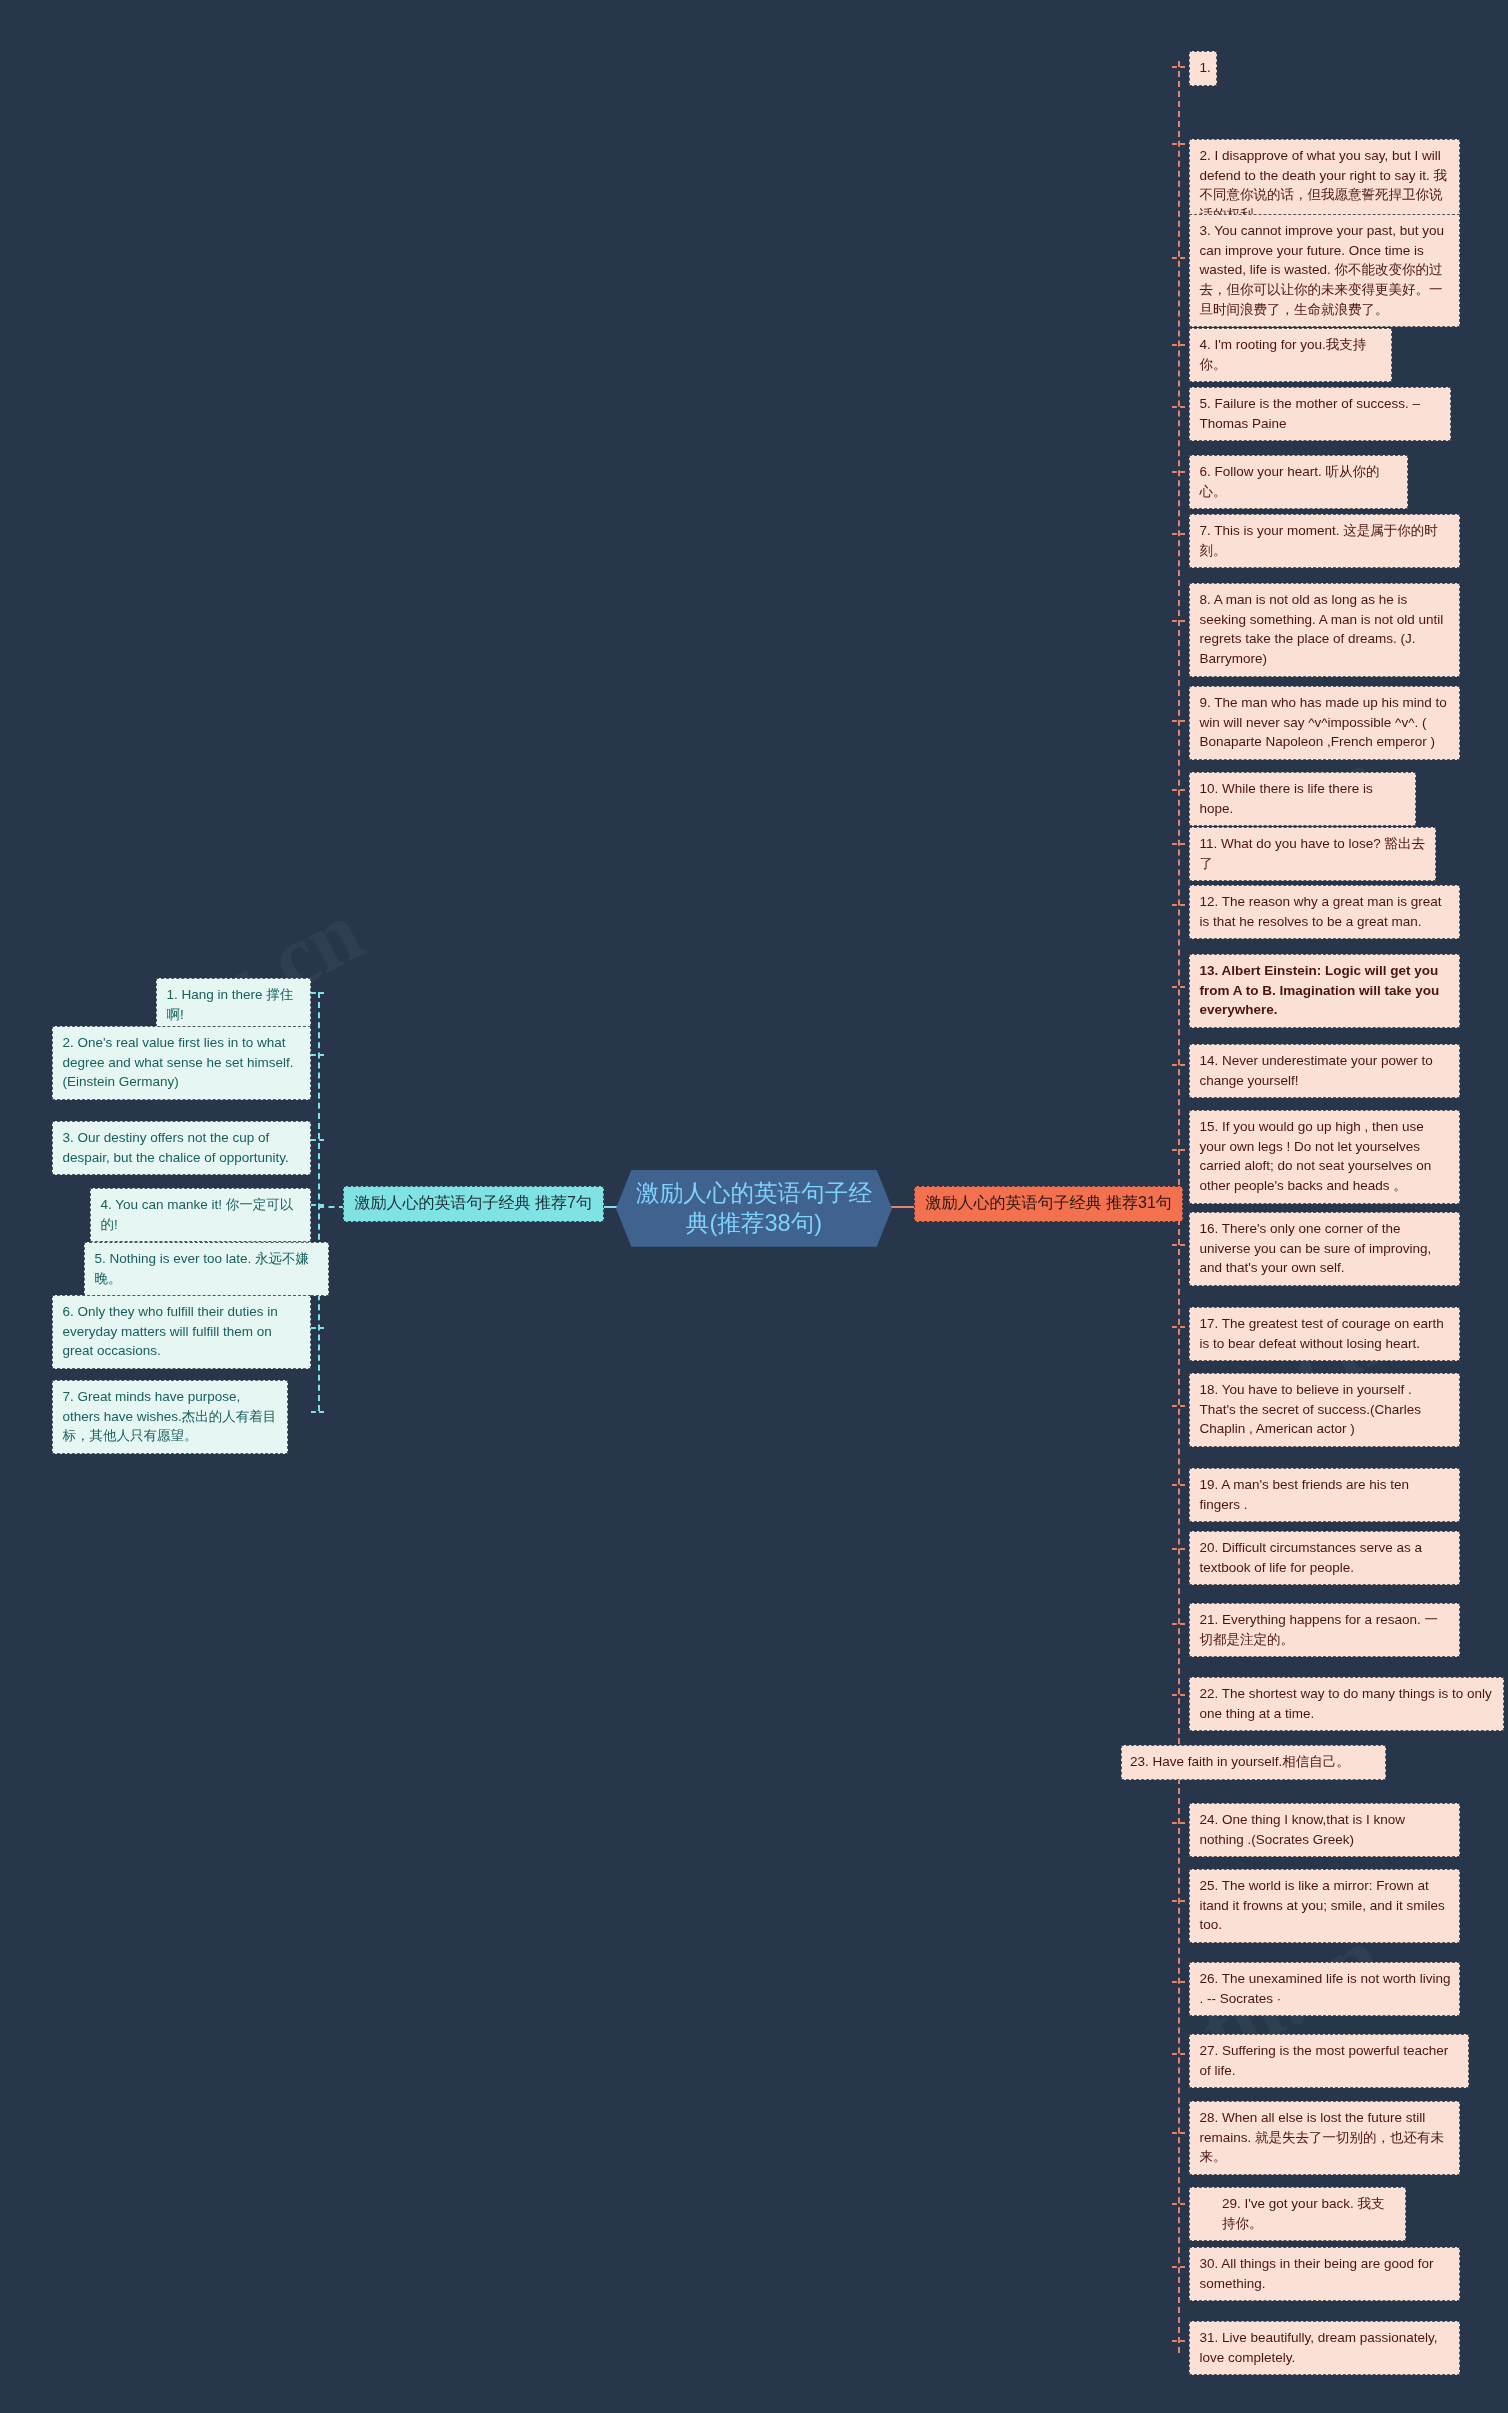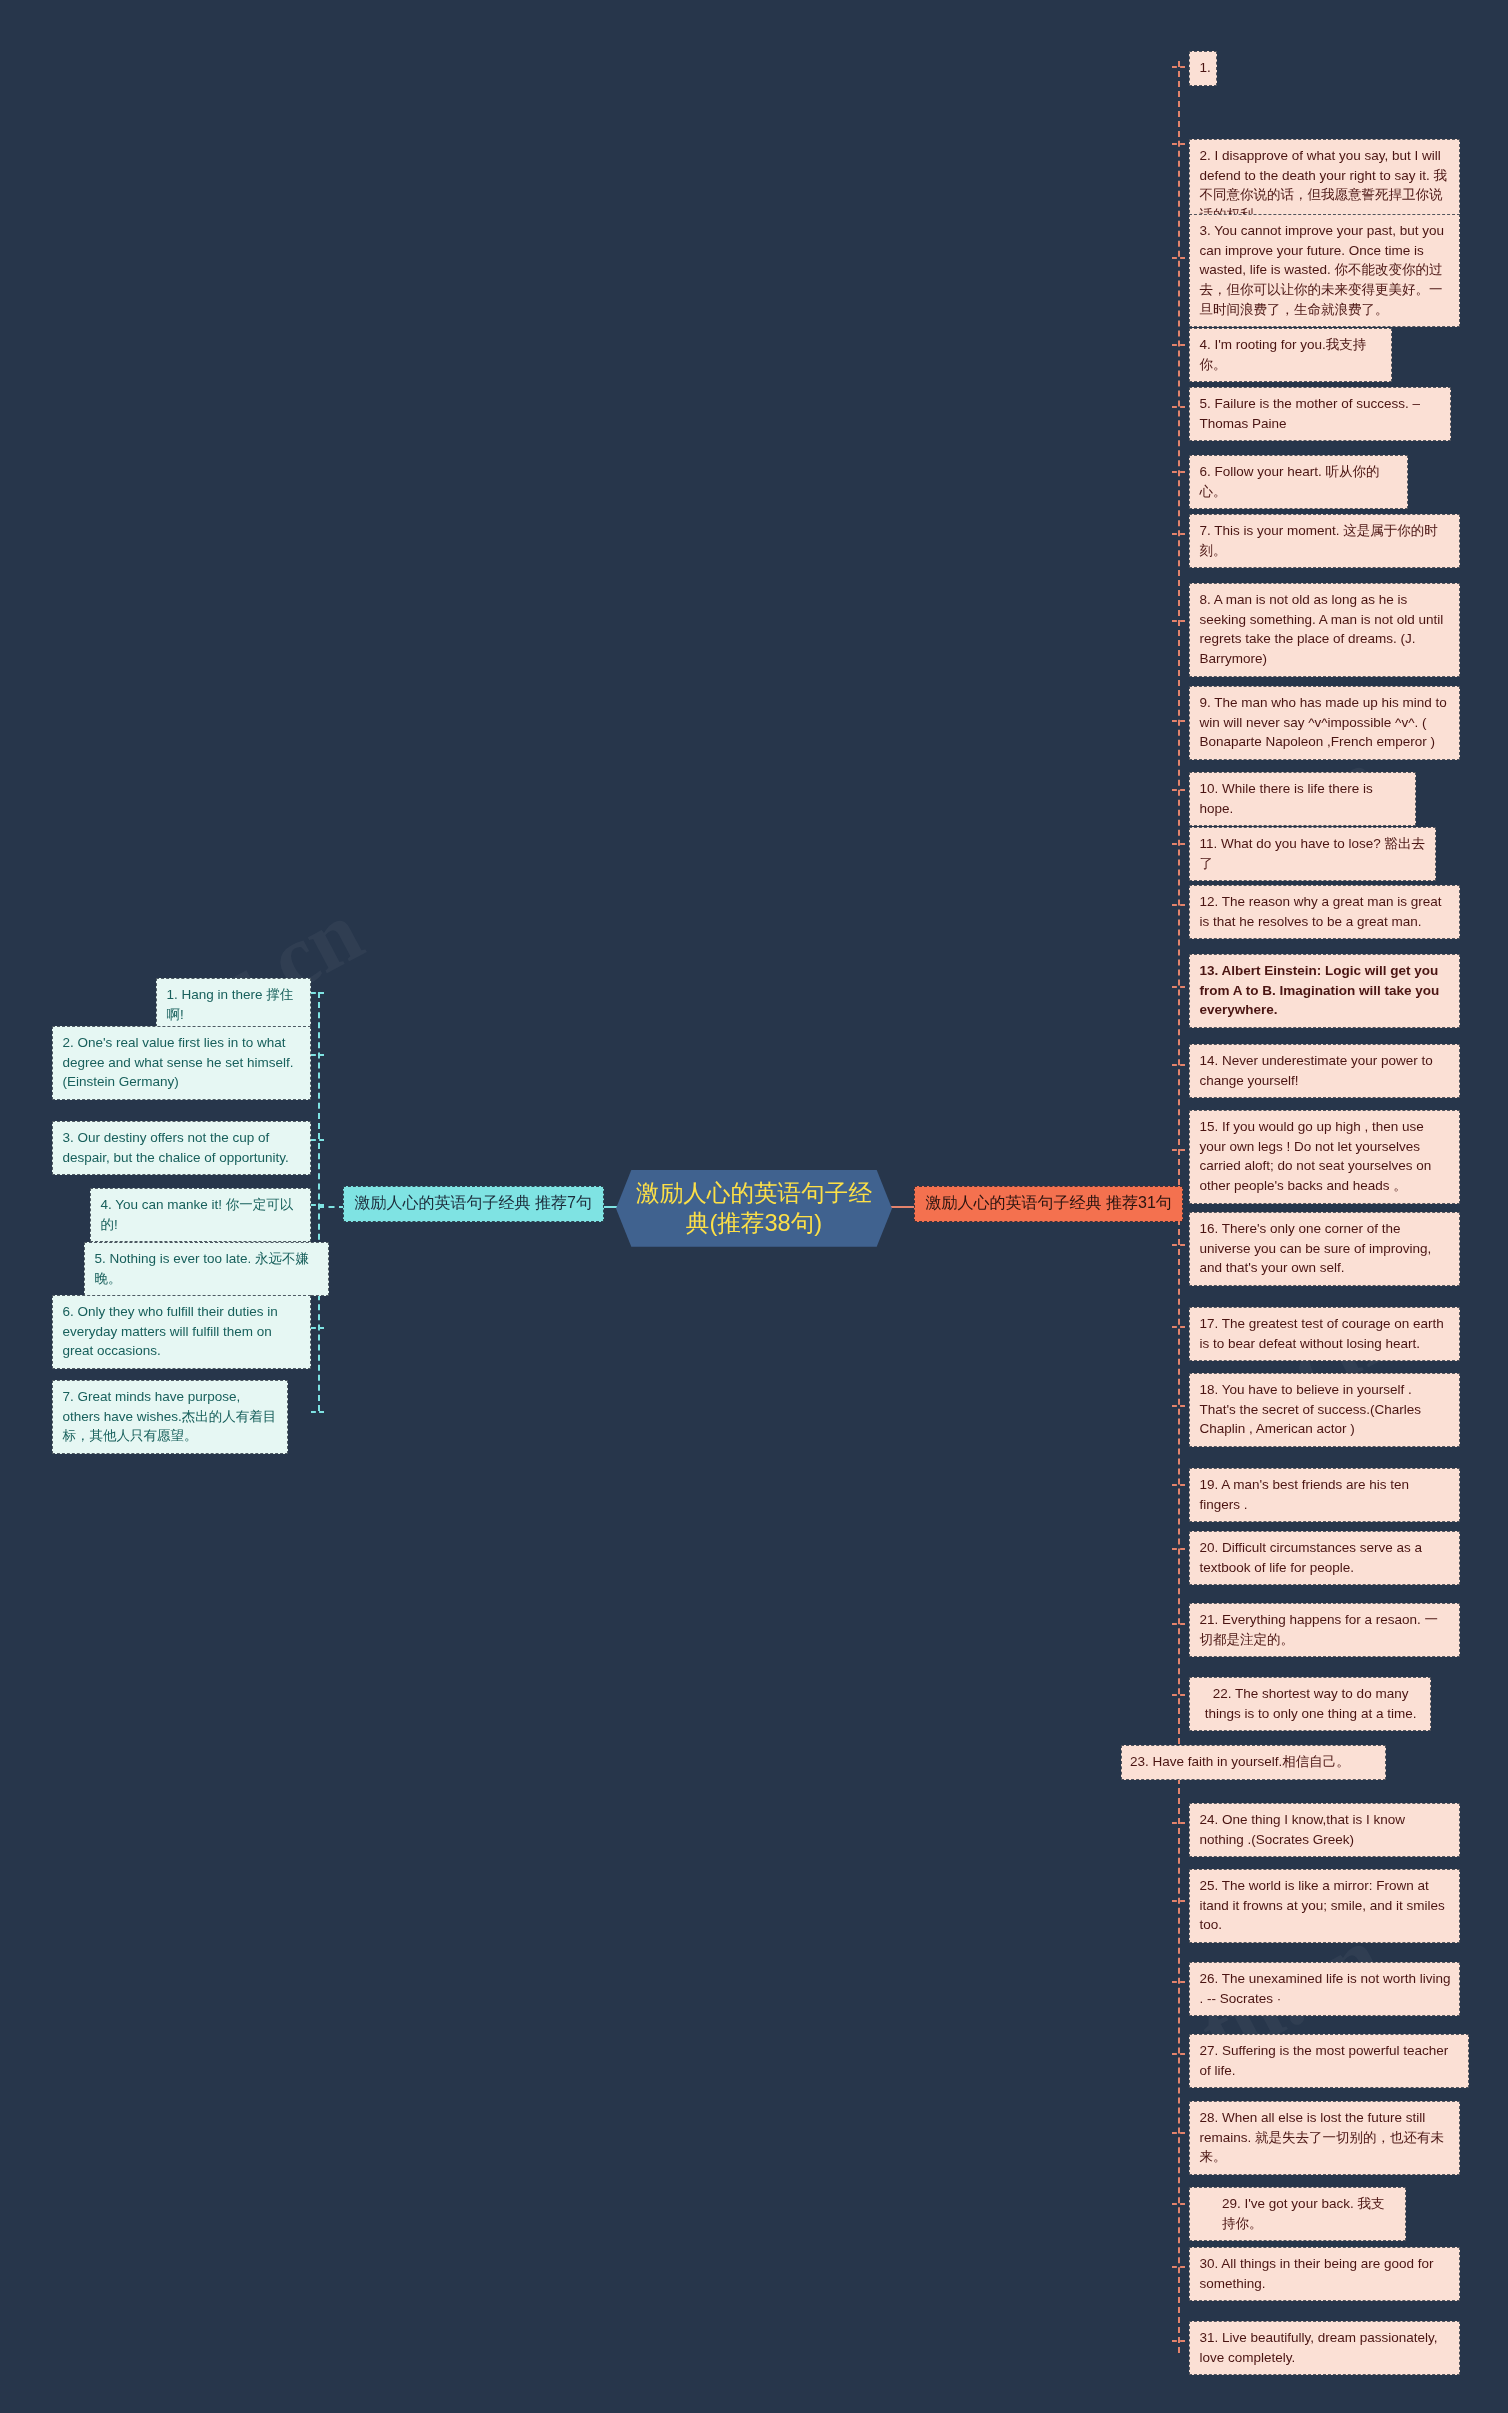--- a/index.html
+++ b/index.html
@@ -36,21 +36,21 @@
   }
 
   
   .root-node {
     position: absolute;
     left: 616px;
     top: 1170px;
     width: 276px;
     min-height: 75px;
     background: #40628f;
-    color: #fde047;
+    color: #7dd3fc;
     font-size: 23.6px;
     line-height: 1.28;
     text-align: center;
     display: flex;
     align-items: center;
     justify-content: flex-start;
     padding: 8.2px 15.3px;
     box-sizing: border-box;
     clip-path: polygon(15.3px 0, calc(100% - 15.3px) 0, 100% 50%, calc(100% - 15.3px) 100%, 15.3px 100%, 0 50%);
   }
@@ -279,21 +279,21 @@
   <div class="leaf peach" style="left:1189px;top:1531px;width:271px;">
     <span>20. Difficult circumstances serve as a textbook of life for people.</span>
   </div>
 
   <div class="conn conn-h-dashed peach-line" style="left:1172px;top:1623px;width:13px;"></div>
   <div class="leaf peach" style="left:1189px;top:1603px;width:271px;">
     <span>21. Everything happens for a resaon. 一切都是注定的。</span>
   </div>
 
   <div class="conn conn-h-dashed peach-line" style="left:1172px;top:1694px;width:13px;"></div>
-  <div class="leaf peach" style="left:1189px;top:1677px;width:242px;text-align:center;">
+  <div class="leaf peach" style="left:1189px;top:1677px;width:315px;">
     <span>22. The shortest way to do many things is to only one thing at a time.</span>
   </div>
 
   <div class="conn conn-h-dashed peach-line" style="left:1172px;top:1761px;width:13px;"></div>
   <div class="leaf peach" style="left:1121px;top:1745px;width:265px;padding-left:8px;">
     <span>23. Have faith in yourself.相信自己。</span>
   </div>
 
   <div class="conn conn-h-dashed peach-line" style="left:1172px;top:1822px;width:13px;"></div>
   <div class="leaf peach" style="left:1189px;top:1803px;width:271px;">

